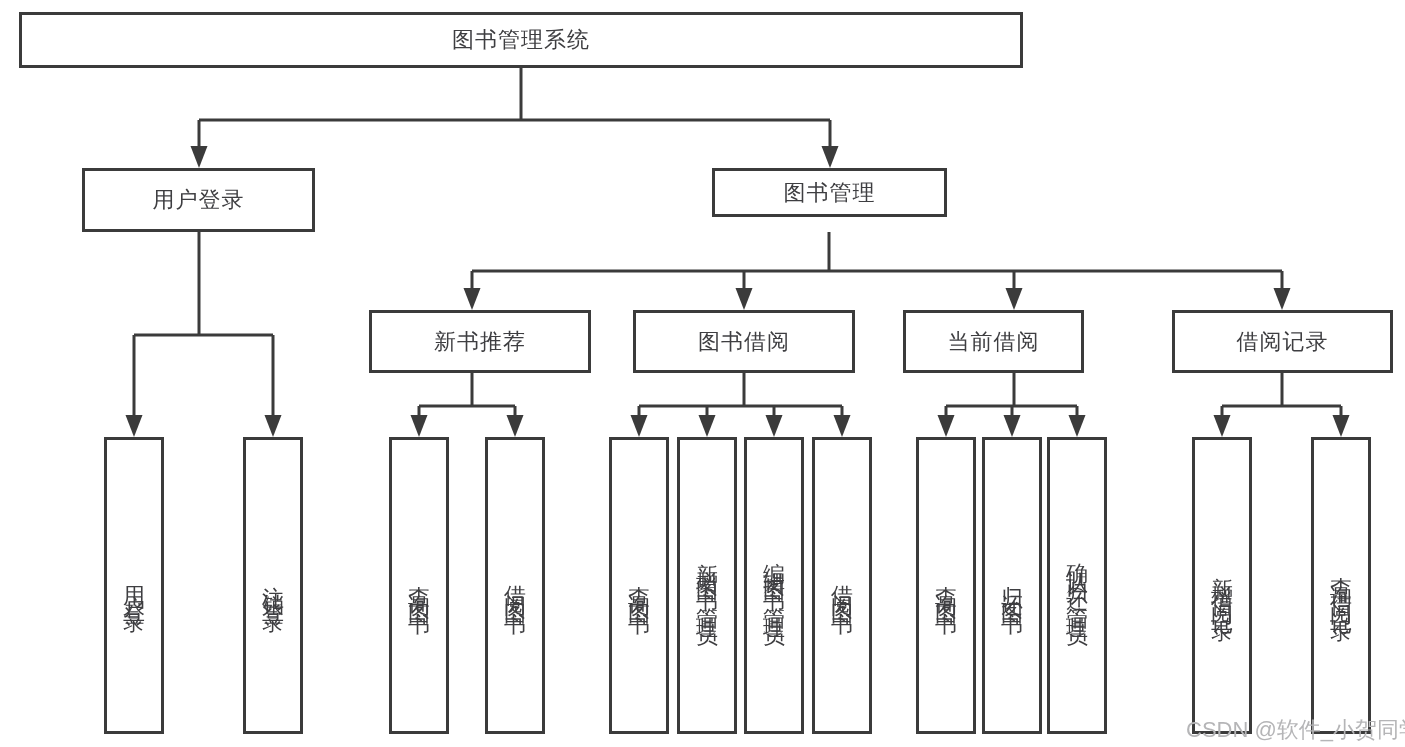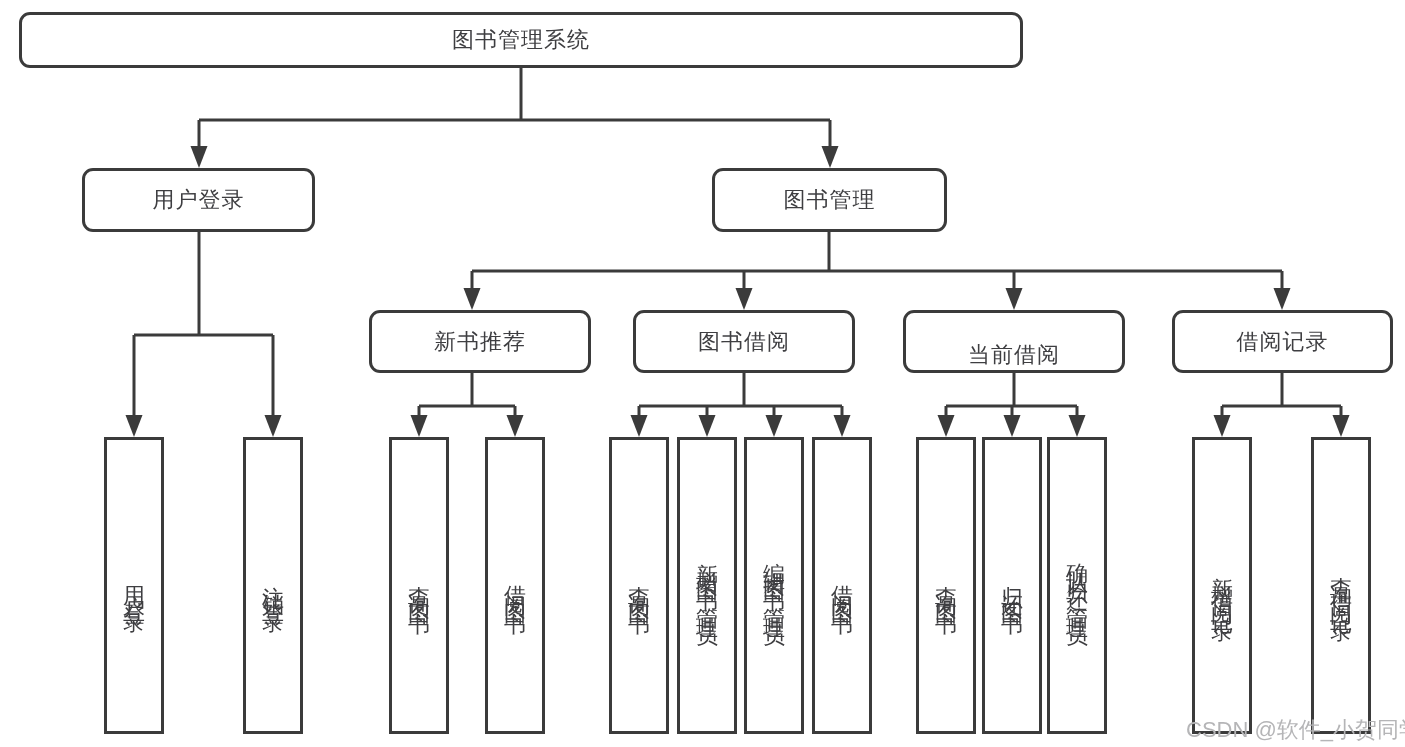--- a/index.html
+++ b/index.html
@@ -24,21 +24,21 @@
     box-sizing:border-box;
     border:3px solid var(--line);
     background:#fff;
     display:flex;
     align-items:center;
     justify-content:center;
     color:var(--text);
     font-size:22px;
     z-index:2;
   }
-  .hnode{letter-spacing:1px;border-radius:11px;}
+  .hnode{letter-spacing:1px;}
   .vnode{
     writing-mode:vertical-rl;
     letter-spacing:9px;
     line-height:1;
     padding:4px 0;
   }
   .watermark{
     position:absolute;
     left:1186px;top:715px;
     z-index:5;
@@ -108,31 +108,31 @@
       <polygon points="1332.5,415 1349.5,415 1341,437"></polygon>
     </svg>
 
   <div class="node hnode" style="left:19px;top:12px;width:1004px;height:56px;">
     <span>图书管理系统</span>
   </div>
 
   <div class="node hnode" style="left:82px;top:168px;width:233px;height:64px;">
     <span>用户登录</span>
   </div>
-  <div class="node hnode" style="left:712px;top:168px;width:235px;height:64px;">
+  <div class="node hnode" style="left:712px;top:168px;width:235px;height:49px;">
     <span>图书管理</span>
   </div>
 
   <div class="node hnode" style="left:369px;top:310px;width:222px;height:63px;">
     <span>新书推荐</span>
   </div>
   <div class="node hnode" style="left:633px;top:310px;width:222px;height:63px;">
     <span>图书借阅</span>
   </div>
-  <div class="node hnode" style="left:903px;top:310px;width:222px;height:63px;align-items:flex-end;">
+  <div class="node hnode" style="left:903px;top:310px;width:181px;height:63px;">
     <span>当前借阅</span>
   </div>
   <div class="node hnode" style="left:1172px;top:310px;width:221px;height:63px;">
     <span>借阅记录</span>
   </div>
 
   <div class="node vnode" style="left:104px;top:437px;width:60px;height:297px;">
     <span>用户登录</span>
   </div>
   <div class="node vnode" style="left:243px;top:437px;width:60px;height:297px;">

